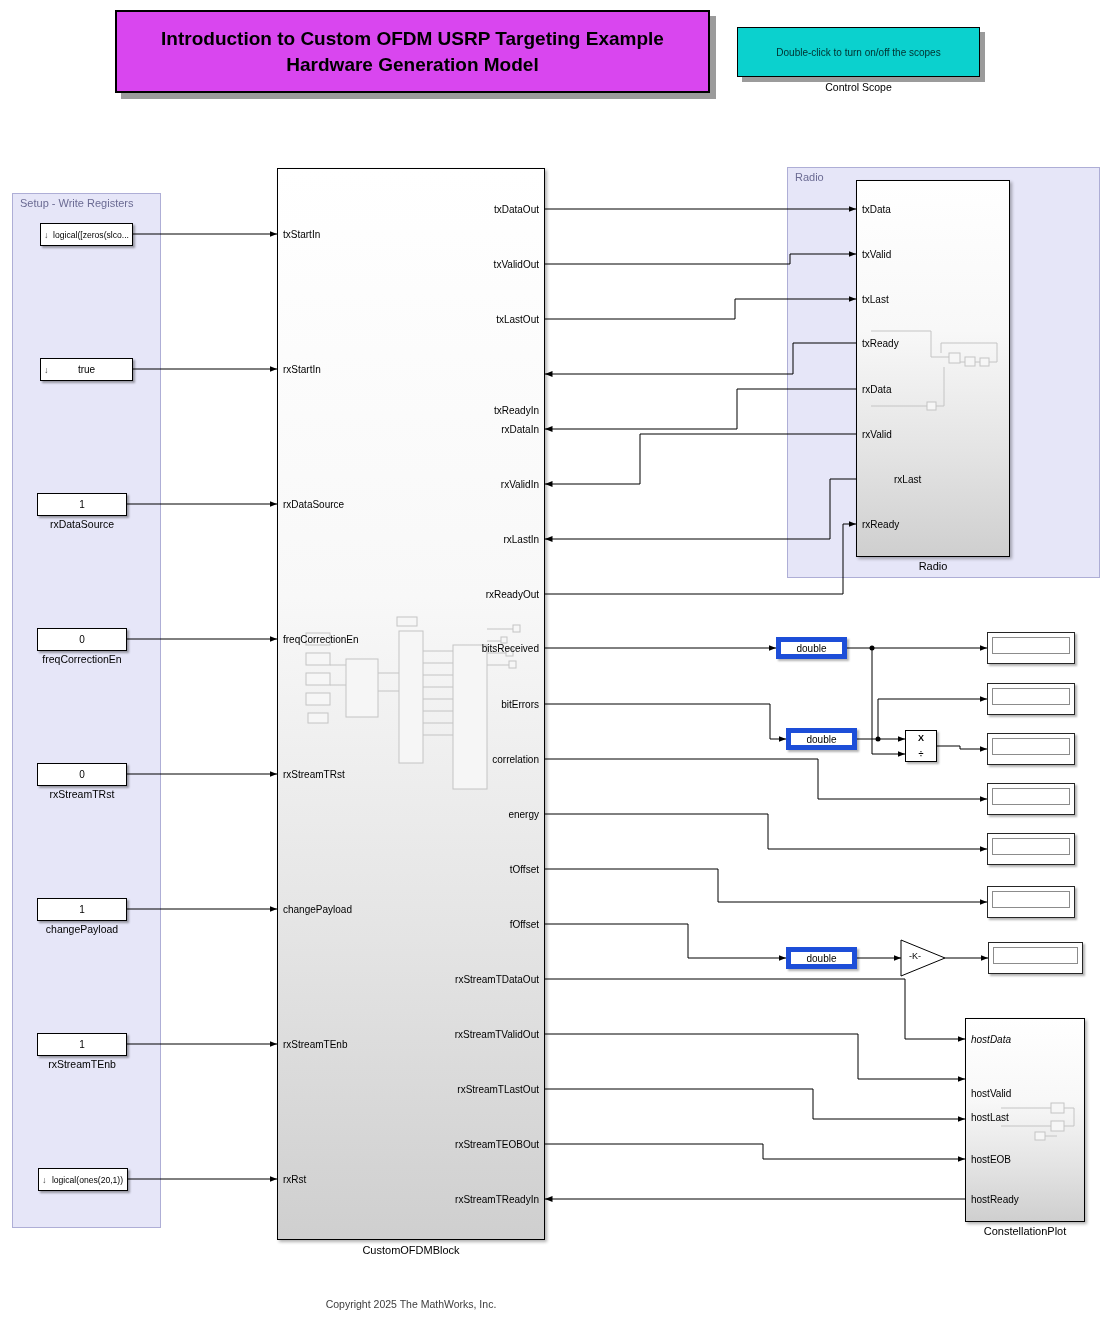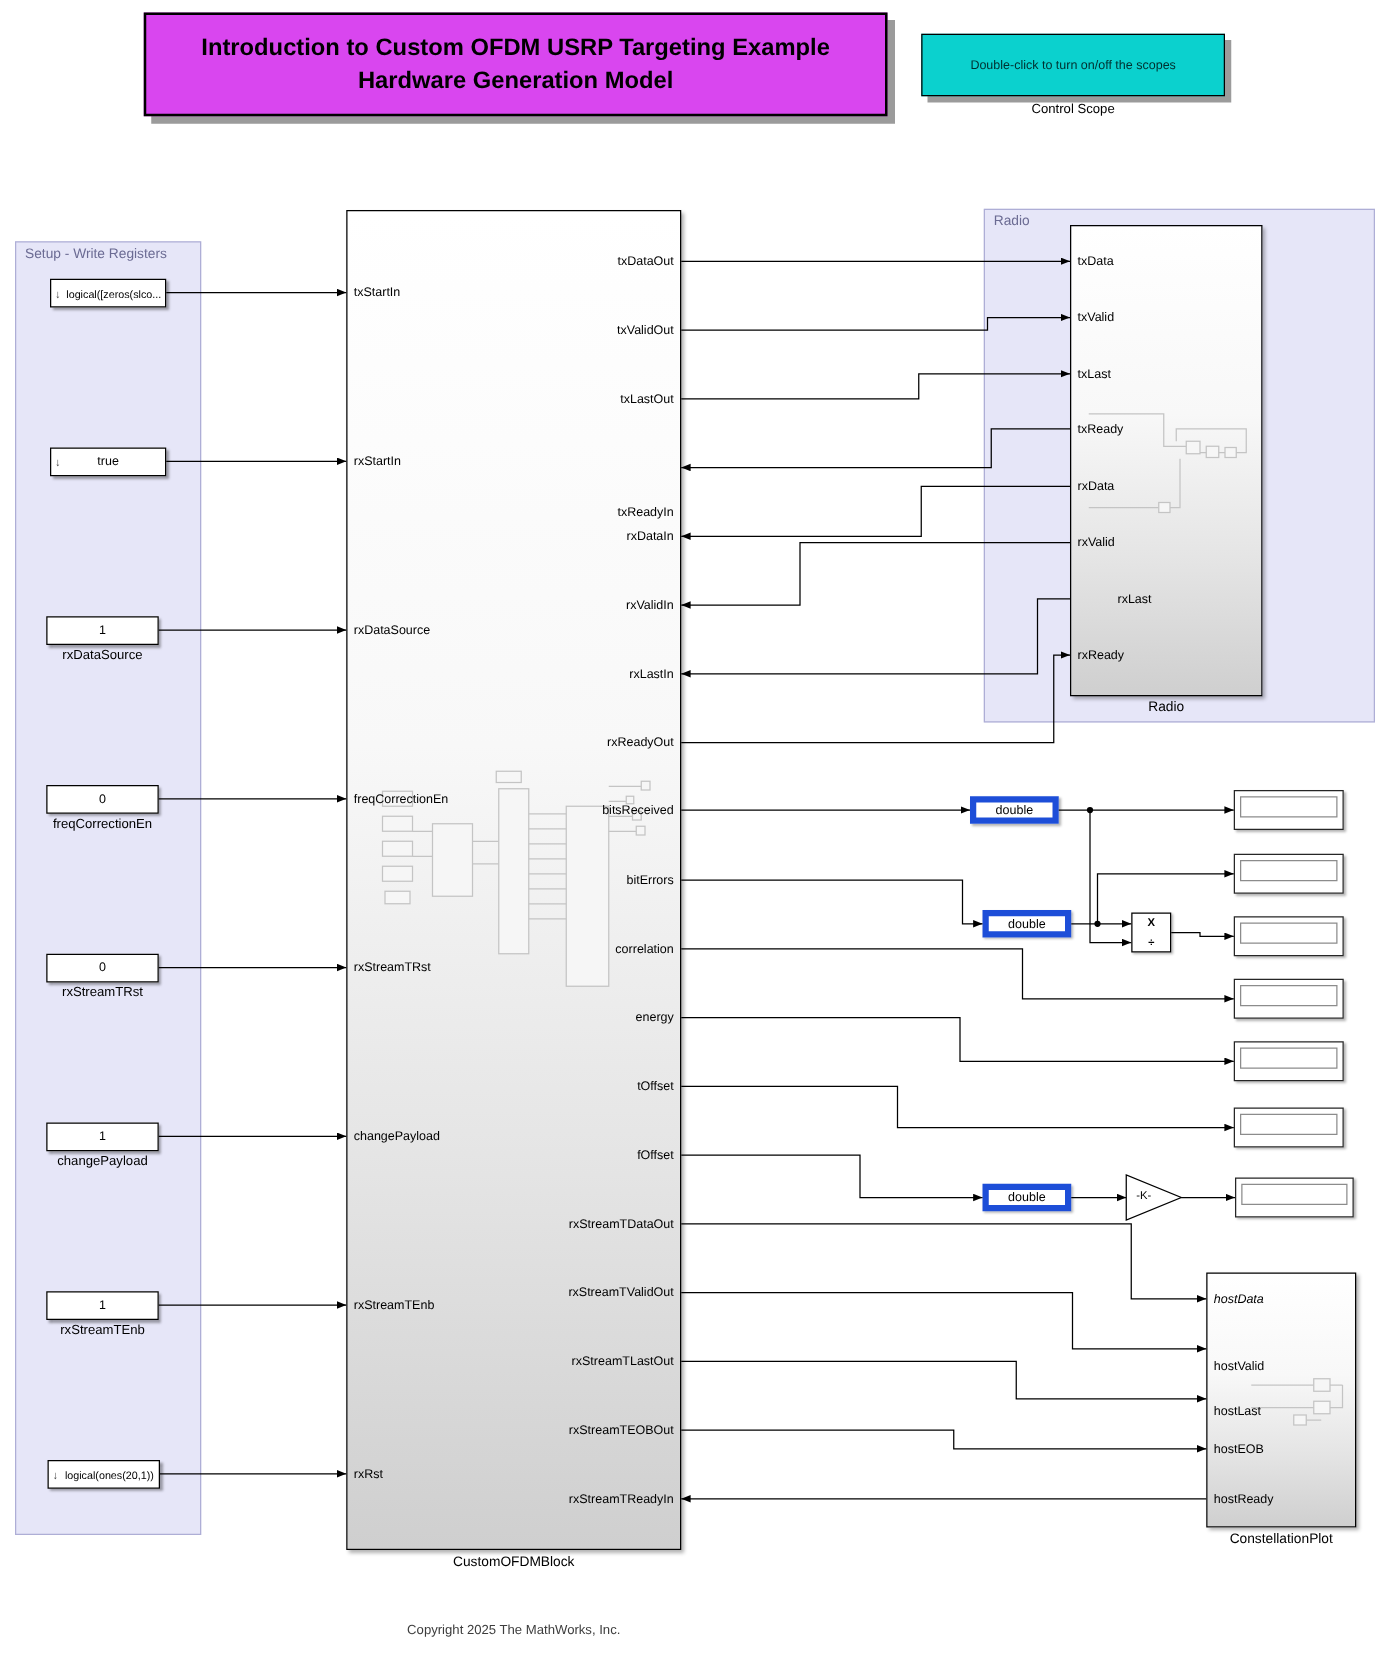--- a/index.html
+++ b/index.html
@@ -261,21 +261,21 @@
         <line x1="98" y1="89" x2="108" y2="89"></line>
         <polyline points="108,89 108,107 98,107" fill="none"></polyline>
         <rect x="85" y="102" width="13" height="10"></rect>
         <line x1="35" y1="107" x2="85" y2="107"></line>
         <rect x="69" y="113" width="10" height="8"></rect>
         <line x1="79" y1="117" x2="91" y2="117"></line>
       </g>
     </svg>
     <span class="port l" style="top:14px;font-style:italic;">hostData</span>
     <span class="port l" style="top:68px;">hostValid</span>
-    <span class="port l" style="top:104px;">hostLast</span>
+    <span class="port l" style="top:92px;">hostLast</span>
     <span class="port l" style="top:134px;">hostEOB</span>
     <span class="port l" style="top:174px;">hostReady</span>
   </div>
   <div class="blk-label" style="left:965px;top:1225px;width:120px;">ConstellationPlot</div>
 
   <div id="copyright">Copyright 2025 The MathWorks, Inc.</div>
 
   <svg id="wires" width="1112" height="1341">
     <defs>
       <marker id="arr" markerWidth="9" markerHeight="8" refX="7.5" refY="3" orient="auto" markerUnits="userSpaceOnUse">

